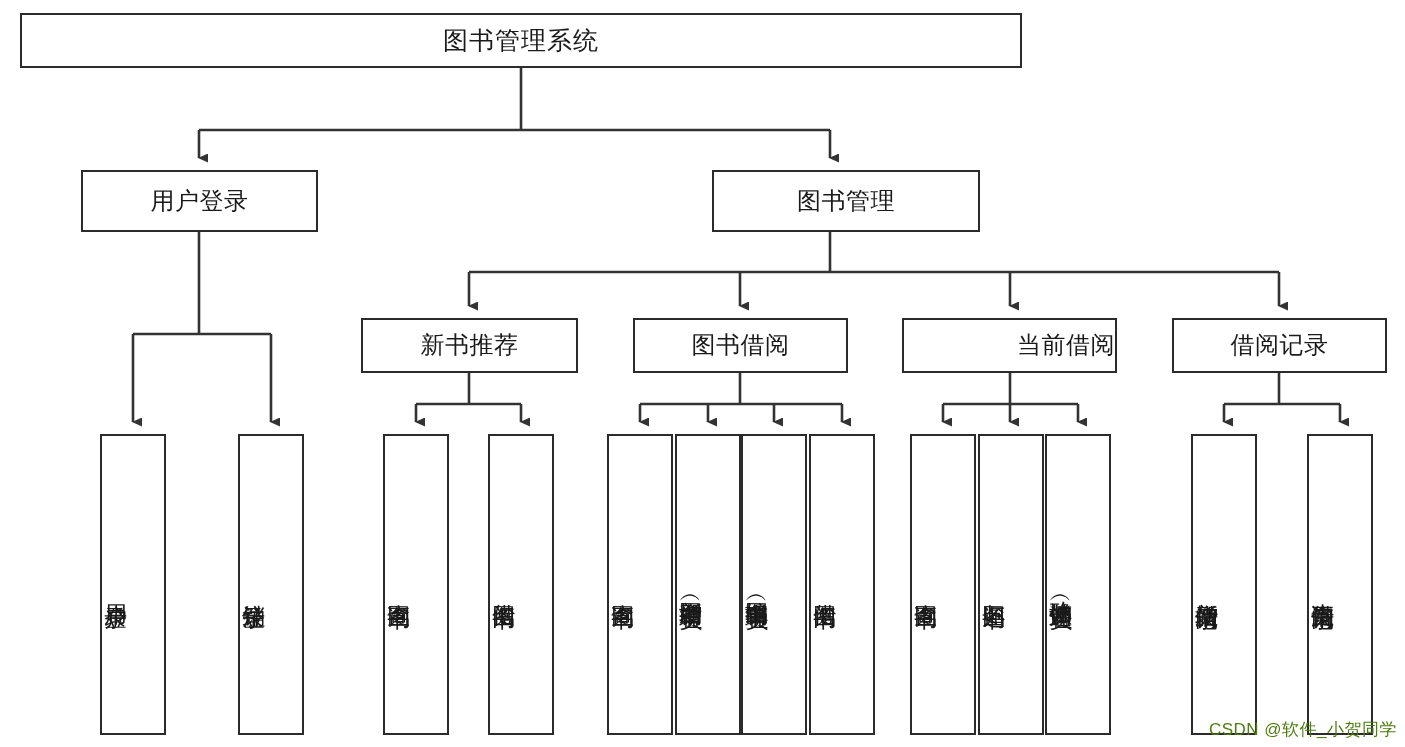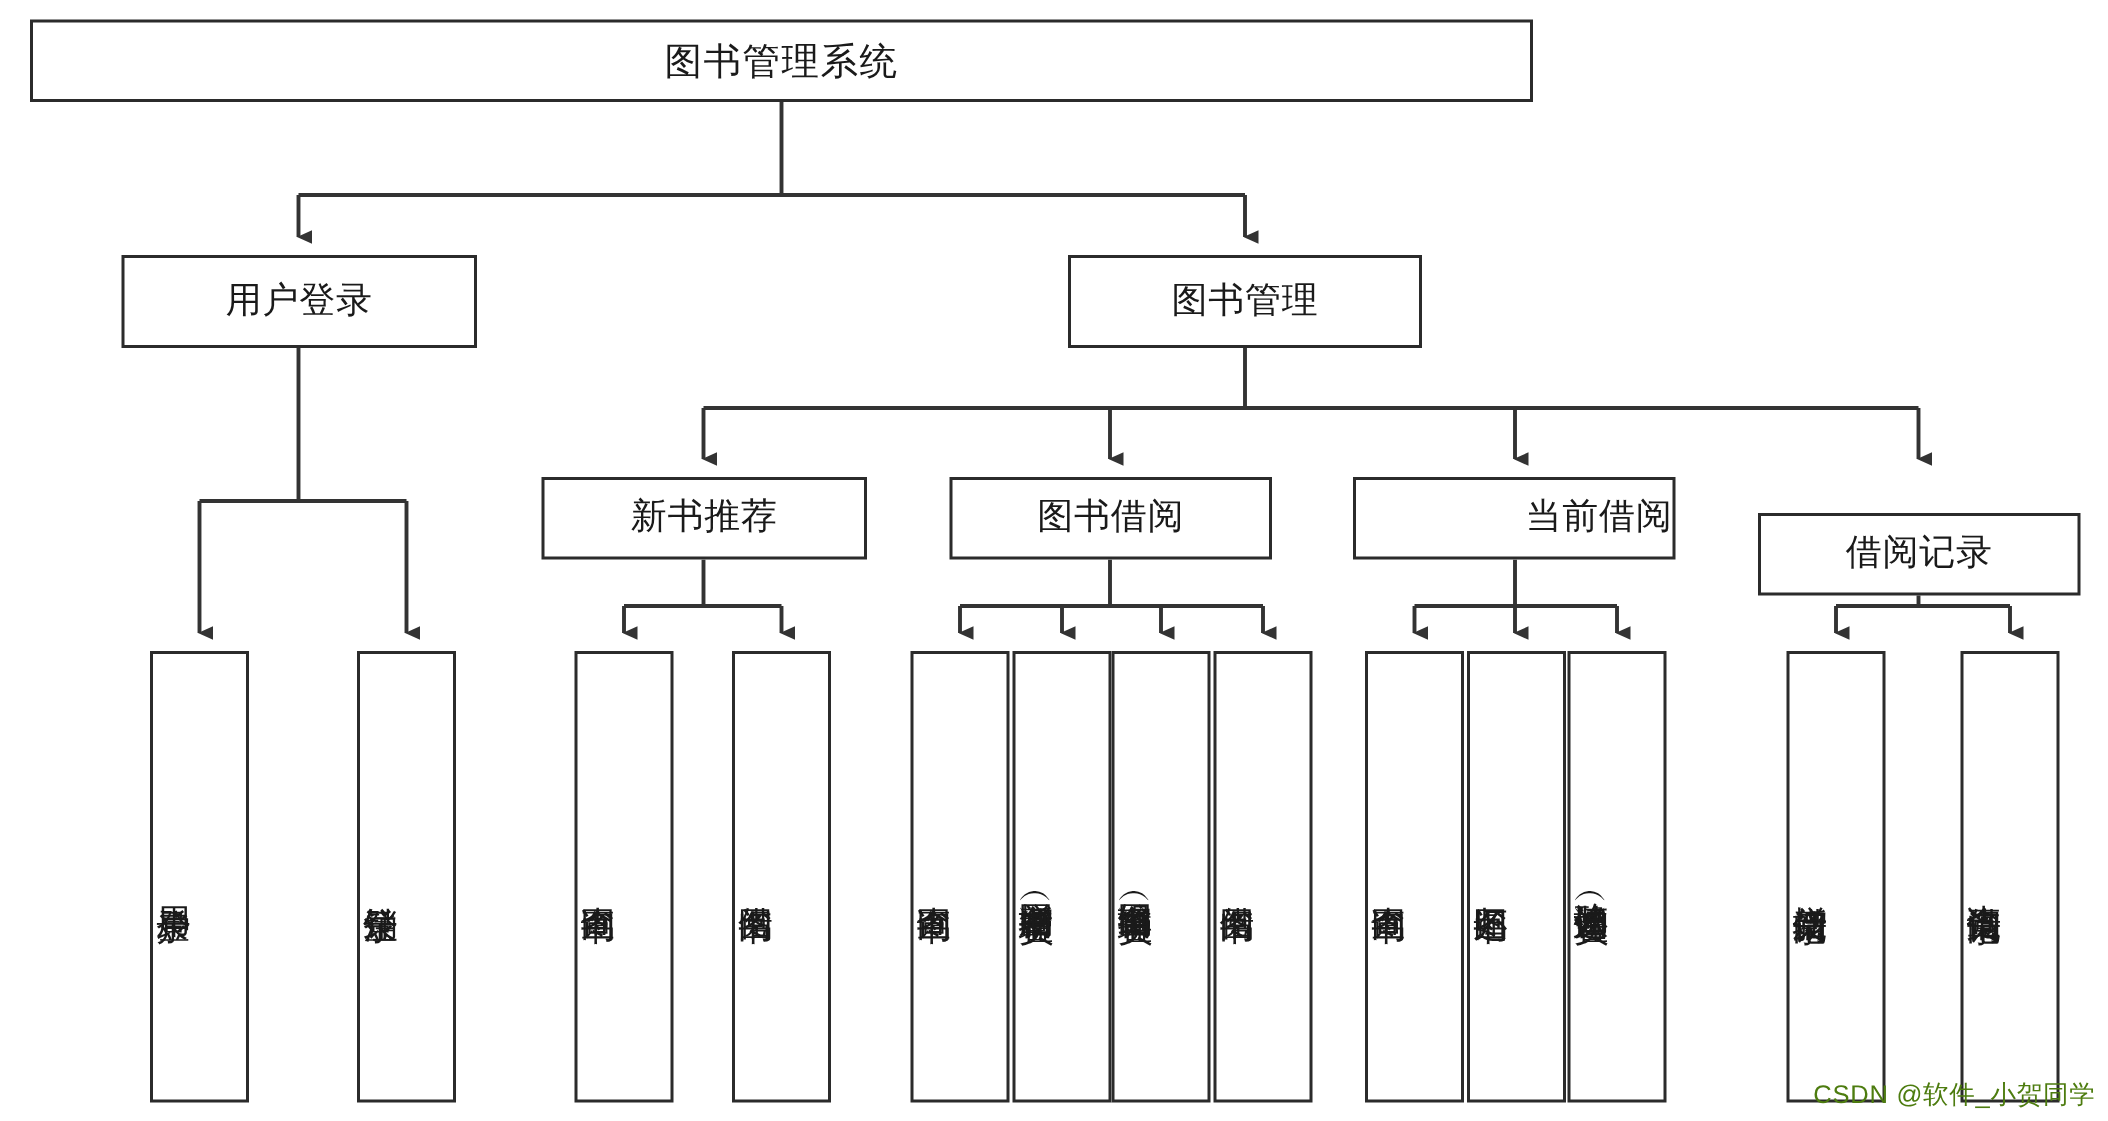--- a/index.html
+++ b/index.html
@@ -137,37 +137,37 @@
   </svg>
 
   <div class="node-box root horizontal" style="left:20px; top:13px; width:1002px; height:55px;">
     <span class="node-label-root">图书管理系统</span>
   </div>
 
   <div class="node-box horizontal" style="left:81px; top:170px; width:237px; height:62px;">
     <span class="node-label-h">用户登录</span>
   </div>
 
-  <div class="node-box horizontal" style="left:712px; top:170px; width:236px; height:62px;">
+  <div class="node-box horizontal" style="left:712px; top:170px; width:268px; height:62px;">
     <span class="node-label-h">图书管理</span>
   </div>
 
   <div class="node-box horizontal" style="left:633px; top:318px; width:215px; height:55px;">
     <span class="node-label-h">图书借阅</span>
   </div>
 
   <div class="node-box horizontal" style="left:361px; top:318px; width:217px; height:55px;">
     <span class="node-label-h">新书推荐</span>
   </div>
 
   <div class="node-box horizontal" style="left:902px; top:318px; width:215px; height:55px;justify-content:flex-end;">
     <span class="node-label-h">当前借阅</span>
   </div>
 
-  <div class="node-box horizontal" style="left:1172px; top:318px; width:215px; height:55px;margin-top:24px;">
+  <div class="node-box horizontal" style="left:1172px; top:318px; width:215px; height:55px;">
     <span class="node-label-h">借阅记录</span>
   </div>
 
   <div class="node-box vertical" style="left:100px; top:434px; width:66px; height:301px;">
     <span class="node-label-v">用户登录</span>
   </div>
 
   <div class="node-box vertical" style="left:238px; top:434px; width:66px; height:301px;">
     <span class="node-label-v">注销登录</span>
   </div>

